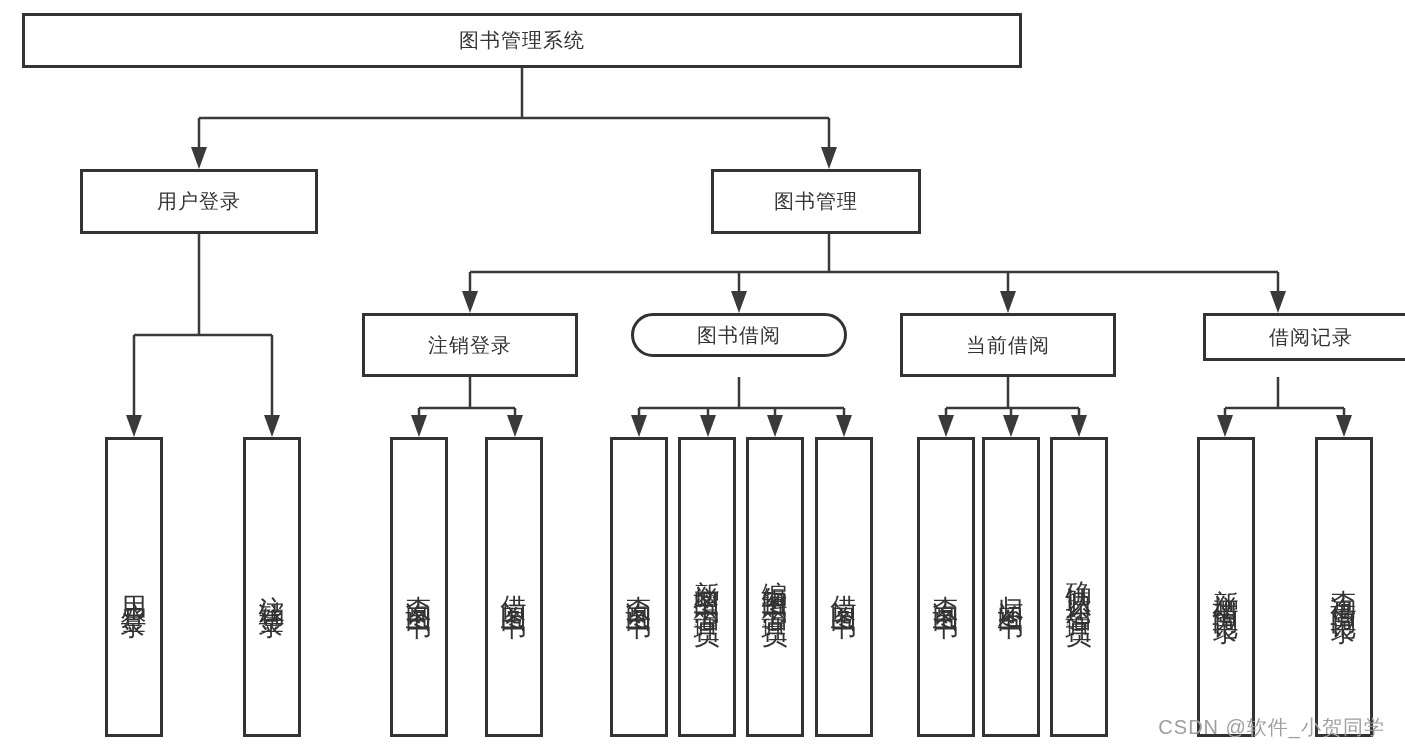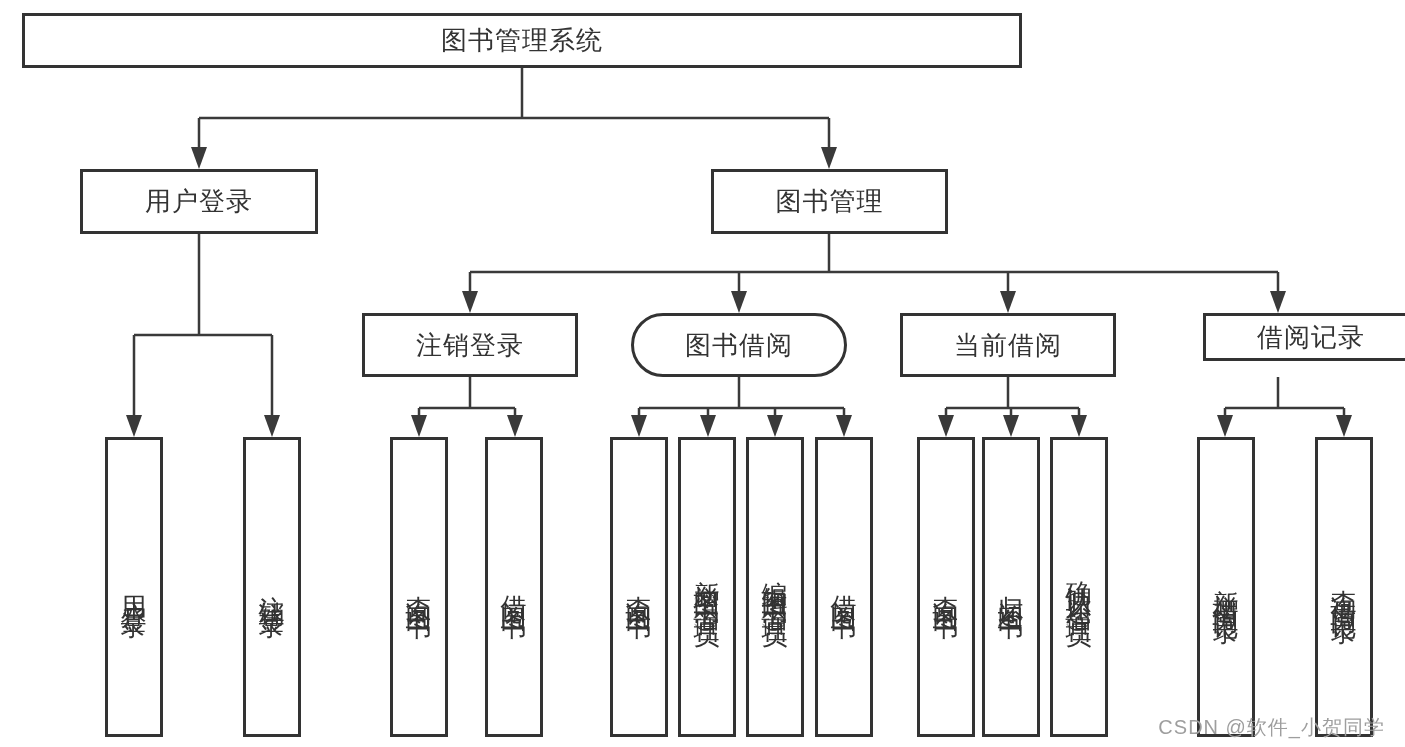--- a/index.html
+++ b/index.html
@@ -21,21 +21,21 @@
     box-sizing: border-box;
     border: 3px solid #333333;
     background: #ffffff;
     color: #333333;
     display: flex;
     align-items: center;
     justify-content: center;
     text-align: center;
   }
   .node.h {
-    font-size: 26px;
+    font-size: 20px;
     letter-spacing: 1px;
   }
   .node.v {
     writing-mode: vertical-rl;
     text-orientation: mixed;
     font-size: 26px;
     letter-spacing: 6px;
     top: 437px;
     width: 58px;
     height: 300px;
@@ -83,24 +83,24 @@
       <polygon points="1003,415 1019,415 1011,437"></polygon>
       <polygon points="1071,415 1087,415 1079,437"></polygon>
       <polygon points="1217,415 1233,415 1225,437"></polygon>
       <polygon points="1336,415 1352,415 1344,437"></polygon>
     </g>
   </svg>
 
   <div class="node h" style="left:22px; top:13px; width:1000px; height:55px;">图书管理系统</div>
 
   <div class="node h" style="left:80px; top:169px; width:238px; height:65px;">用户登录</div>
-  <div class="node h" style="left:711px; top:169px; width:237px; height:65px;">图书管理</div>
+  <div class="node h" style="left:711px; top:169px; width:210px; height:65px;">图书管理</div>
 
   <div class="node h" style="left:362px; top:313px; width:216px; height:64px;">注销登录</div>
-  <div class="node h" style="left:631px; top:313px; width:216px; height:64px;border-radius:32px;">图书借阅</div>
+  <div class="node h" style="left:631px; top:313px; width:216px; height:44px;border-radius:32px;">图书借阅</div>
   <div class="node h" style="left:900px; top:313px; width:216px; height:64px;">当前借阅</div>
   <div class="node h" style="left:1170px; top:313px; width:216px; height:48px;margin-left:33px;">借阅记录</div>
 
   <div class="node v" style="left:105px;">用户登录</div>
   <div class="node v" style="left:243px;">注销登录</div>
 
   <div class="node v" style="left:390px;">查询图书</div>
   <div class="node v" style="left:485px;">借阅图书</div>
 
   <div class="node v" style="left:610px;">查询图书</div>

